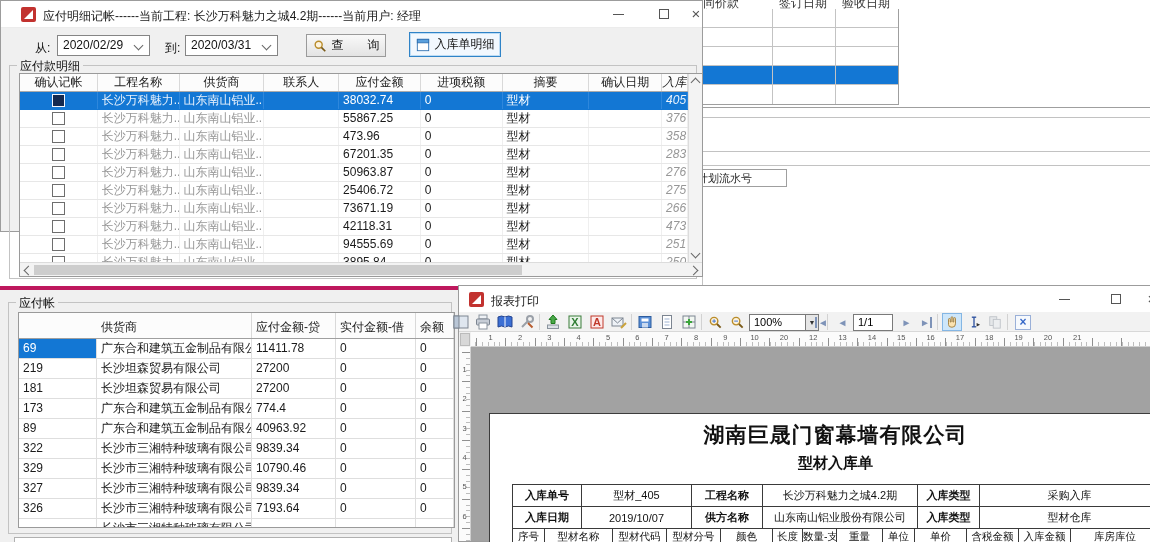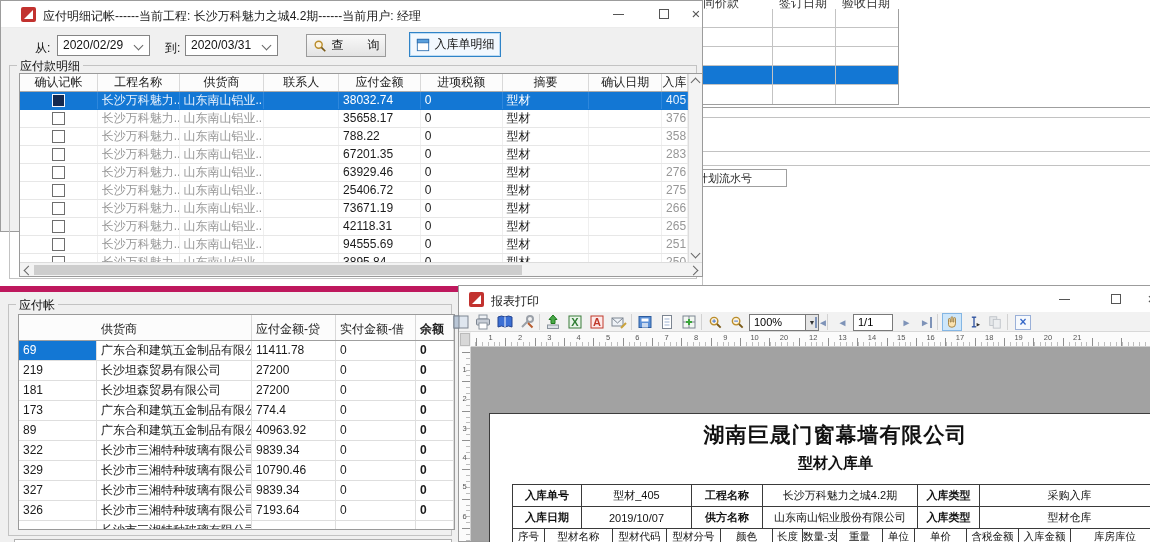--- a/index.html
+++ b/index.html
@@ -48,44 +48,44 @@
 #qbtn svg{margin-right:5px;}
 #ibtn{left:408px;top:31px;width:92px;height:25px;border:1px solid #2f83c7;background:#f2f8fe;box-shadow:inset 0 0 0 1px #bcdcf5;}
 #ibtn svg{margin-right:5px;}
 .groupbox{position:absolute;border:1px solid #c3c3c3;}
 .grouplabel{position:absolute;font-size:12px;color:#111;background:#f0f0f0;padding:0 3px;}
 
 
 #t1{position:absolute;left:18px;top:72px;width:684px;height:204px;background:#fff;border:1px solid #9a9a9a;}
 #t1h{display:flex;height:18px;background:#fcfcfc;border-bottom:1px solid #ababab;padding-right:14px;}
 #t1h .hc{font-size:12px;color:#222;text-align:center;line-height:17px;border-right:1px solid #d9d9d9;overflow:hidden;white-space:nowrap;}
-.w0{width:78px;}.w1{width:82px;}.w2{width:85px;}.w3{width:75px;}.w4{width:82px;}.w5{width:82px;}.w6{width:87px;}.w7{width:73px;}.w8{width:26px;}
+.w0{width:78px;}.w1{width:82px;}.w2{width:85px;}.w3{width:75px;}.w4{width:82px;}.w5{width:82px;}.w6{width:87px;}.w7{width:73px;}.w8{width:26px;font-style:italic;}
 #t1b{position:absolute;left:0;top:18px;right:14px;bottom:14px;overflow:hidden;}
 .trow{display:flex;height:18px;background:#fff;border-bottom:1px solid #e7e7e7;}
 .trow .dc{font-size:12px;line-height:16px;padding-left:4px;border-right:1px solid #efefef;overflow:hidden;white-space:nowrap;color:#1a1a1a;}
 .trow .dim{color:#979797;}
 .trow.selected{background:#1377d4;border-bottom-color:#1377d4;}
 .trow.selected .dc{color:#fff;border-right-color:#2e87dc;}
 .trow.selected .dim{color:#e9f2fc;}
 .cbwrap{display:flex;align-items:center;justify-content:center;padding-left:0 !important;}
 .cb{width:13px;height:13px;background:#fff;border:1px solid #6e6e6e;}
 .trow.selected .cb{background:#14294f;border-color:#f2f6fc;}
 #t1vsb{position:absolute;right:0;top:0;bottom:14px;width:14px;background:#f3f3f3;border-left:1px solid #dcdcdc;}
 #t1vsb .chev{position:absolute;left:3px;}
 #t1hsb{position:absolute;left:0;right:0;bottom:0;height:14px;background:#f3f3f3;border-top:1px solid #dcdcdc;}
 #t1hsb .chev{position:absolute;top:4px;}
 #t1thumb{position:absolute;left:14px;top:2px;width:488px;height:10px;background:#cdcdcd;}
 
 
-#panel{left:0;top:286px;width:458px;height:256px;z-index:2;background:#f0f0f0;border-top:6px solid #be185d;position:absolute;padding-left:24px;}
+#panel{left:0;top:286px;width:458px;height:256px;z-index:2;background:#f0f0f0;border-top:4px solid #be185d;position:absolute;padding-left:24px;}
 #t2{position:absolute;left:18px;top:22px;width:437px;background:#fff;border:1px solid #9a9a9a;}
 #t2h{display:flex;height:26px;background:#fcfcfc;border-bottom:1px solid #9f9f9f;}
 #t2h .hc{font-size:12px;color:#222;text-align:left;padding:6px 0 0 4px;border-right:1px solid #d9d9d9;overflow:hidden;}
 #t2h .hc.two{font-size:11px;line-height:12px;padding-top:1px;margin-top:35px;}
-.u0{width:78px;}.u1{width:155px;}.u2{width:84px;}.u3{width:80px;}.u4{flex:1;font-weight:bold;}
+.u0{width:78px;}.u1{width:155px;}.u2{width:84px;}.u3{width:80px;}.u4{flex:1;}
 #t2b{height:188px;overflow:hidden;}
 .brow{display:flex;height:20px;background:#fff;border-bottom:1px solid #dedede;}
 .brow .dc{font-size:12px;line-height:19px;padding-left:4px;border-right:1px solid #dedede;overflow:hidden;white-space:nowrap;color:#1a1a1a;}
 .brow.selected .idc{background:#1377d4;color:#fff;}
 #subpanel{position:absolute;left:14px;top:247px;width:438px;height:10px;background:#fff;border:1px solid #b0b0b0;border-bottom:none;}
 
 
 #win2{left:458px;top:285px;width:796px;height:257px;z-index:4;}
 #toolbar{position:absolute;left:0;right:0;top:26px;height:20px;background:#f2f2f2;border-bottom:1px solid #d8d8d8;}
 .ti{position:absolute;top:27px;width:20px;height:18px;display:flex;align-items:center;justify-content:center;}
@@ -330,34 +330,34 @@
           <div class="dc w7"></div>
           <div class="dc w8 dim">405</div>
         </div>
           <div class="trow">
           <div class="dc w0 cbwrap">
               <span class="cb"></span>
             </div>
           <div class="dc w1 dim">长沙万科魅力...</div>
           <div class="dc w2 dim">山东南山铝业...</div>
           <div class="dc w3"></div>
-          <div class="dc w4">35658.17</div>
+          <div class="dc w4">55867.25</div>
           <div class="dc w5">0</div>
           <div class="dc w6">型材</div>
           <div class="dc w7"></div>
           <div class="dc w8 dim">376</div>
         </div>
           <div class="trow">
           <div class="dc w0 cbwrap">
               <span class="cb"></span>
             </div>
           <div class="dc w1 dim">长沙万科魅力...</div>
           <div class="dc w2 dim">山东南山铝业...</div>
           <div class="dc w3"></div>
-          <div class="dc w4">788.22</div>
+          <div class="dc w4">473.96</div>
           <div class="dc w5">0</div>
           <div class="dc w6">型材</div>
           <div class="dc w7"></div>
           <div class="dc w8 dim">358</div>
         </div>
           <div class="trow">
           <div class="dc w0 cbwrap">
               <span class="cb"></span>
             </div>
           <div class="dc w1 dim">长沙万科魅力...</div>
@@ -369,21 +369,21 @@
           <div class="dc w7"></div>
           <div class="dc w8 dim">283</div>
         </div>
           <div class="trow">
           <div class="dc w0 cbwrap">
               <span class="cb"></span>
             </div>
           <div class="dc w1 dim">长沙万科魅力...</div>
           <div class="dc w2 dim">山东南山铝业...</div>
           <div class="dc w3"></div>
-          <div class="dc w4">63929.46</div>
+          <div class="dc w4">50963.87</div>
           <div class="dc w5">0</div>
           <div class="dc w6">型材</div>
           <div class="dc w7"></div>
           <div class="dc w8 dim">276</div>
         </div>
           <div class="trow">
           <div class="dc w0 cbwrap">
               <span class="cb"></span>
             </div>
           <div class="dc w1 dim">长沙万科魅力...</div>
@@ -412,21 +412,21 @@
           <div class="dc w0 cbwrap">
               <span class="cb"></span>
             </div>
           <div class="dc w1 dim">长沙万科魅力...</div>
           <div class="dc w2 dim">山东南山铝业...</div>
           <div class="dc w3"></div>
           <div class="dc w4">42118.31</div>
           <div class="dc w5">0</div>
           <div class="dc w6">型材</div>
           <div class="dc w7"></div>
-          <div class="dc w8 dim">265</div>
+          <div class="dc w8 dim">473</div>
         </div>
           <div class="trow">
           <div class="dc w0 cbwrap">
               <span class="cb"></span>
             </div>
           <div class="dc w1 dim">长沙万科魅力...</div>
           <div class="dc w2 dim">山东南山铝业...</div>
           <div class="dc w3"></div>
           <div class="dc w4">94555.69</div>
           <div class="dc w5">0</div>

